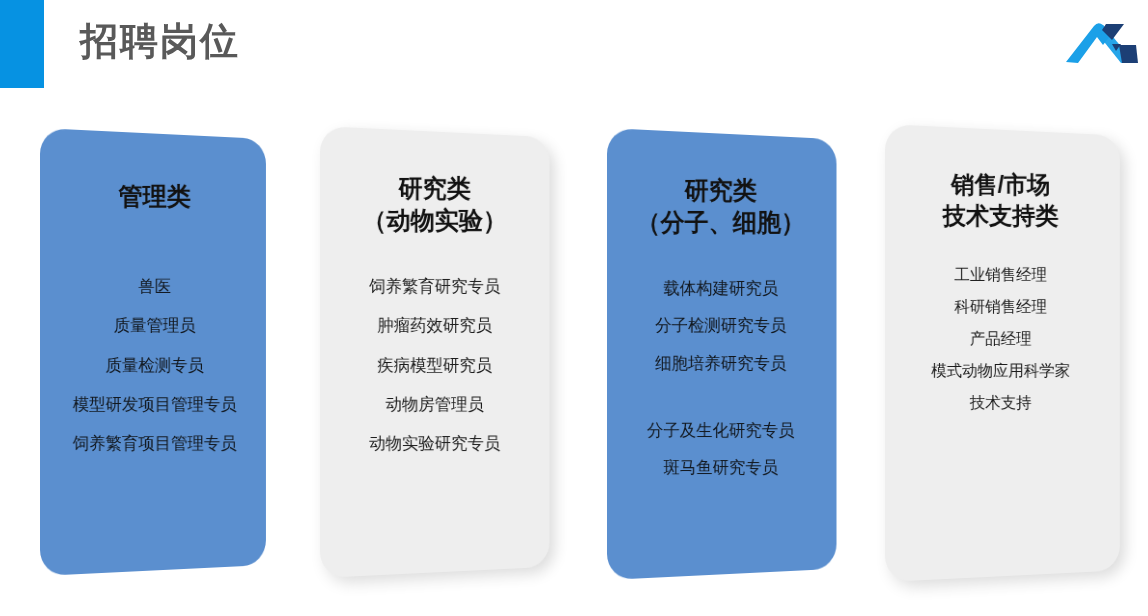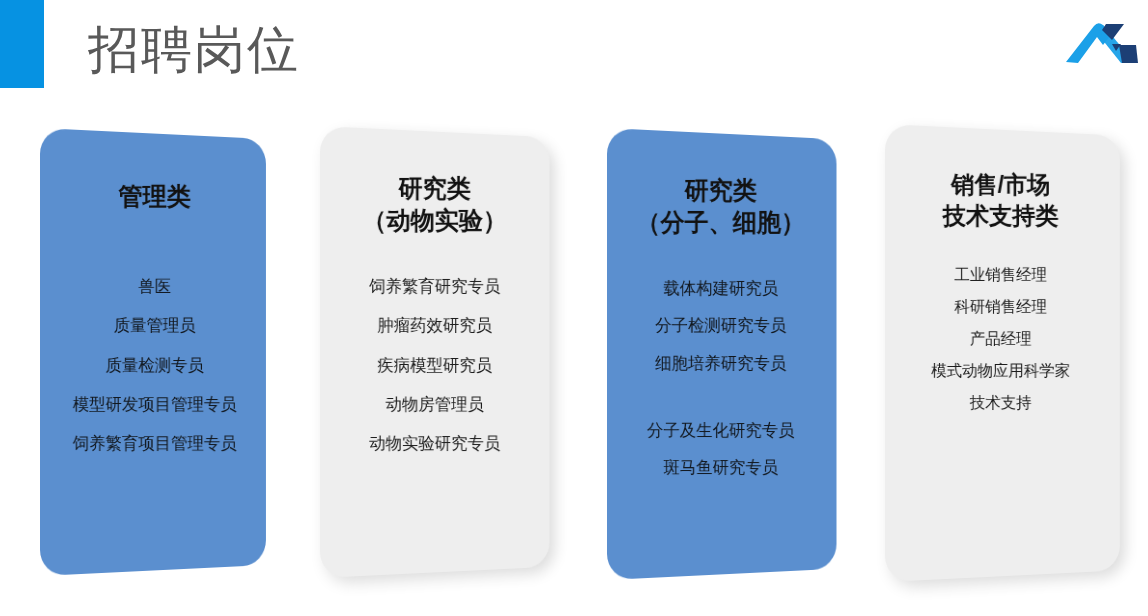--- a/index.html
+++ b/index.html
@@ -21,24 +21,24 @@
   #header-accent-bar {
     position: absolute;
     left: 0;
     top: 0;
     width: 44px;
     height: 88px;
     background: #0692e2;
   }
   #page-title {
     position: absolute;
-    left: 88px;
+    left: 80px;
     top: 16px;
-    font-size: 51px;
-    font-weight: normal;
+    font-size: 38px;
+    font-weight: bold;
     color: #595959;
     letter-spacing: 2px;
     font-family: "Liberation Sans", "DejaVu Sans", sans-serif;
     white-space: nowrap;
   }
 
   
   #brand-logo {
     position: absolute;
     right: 8px;

